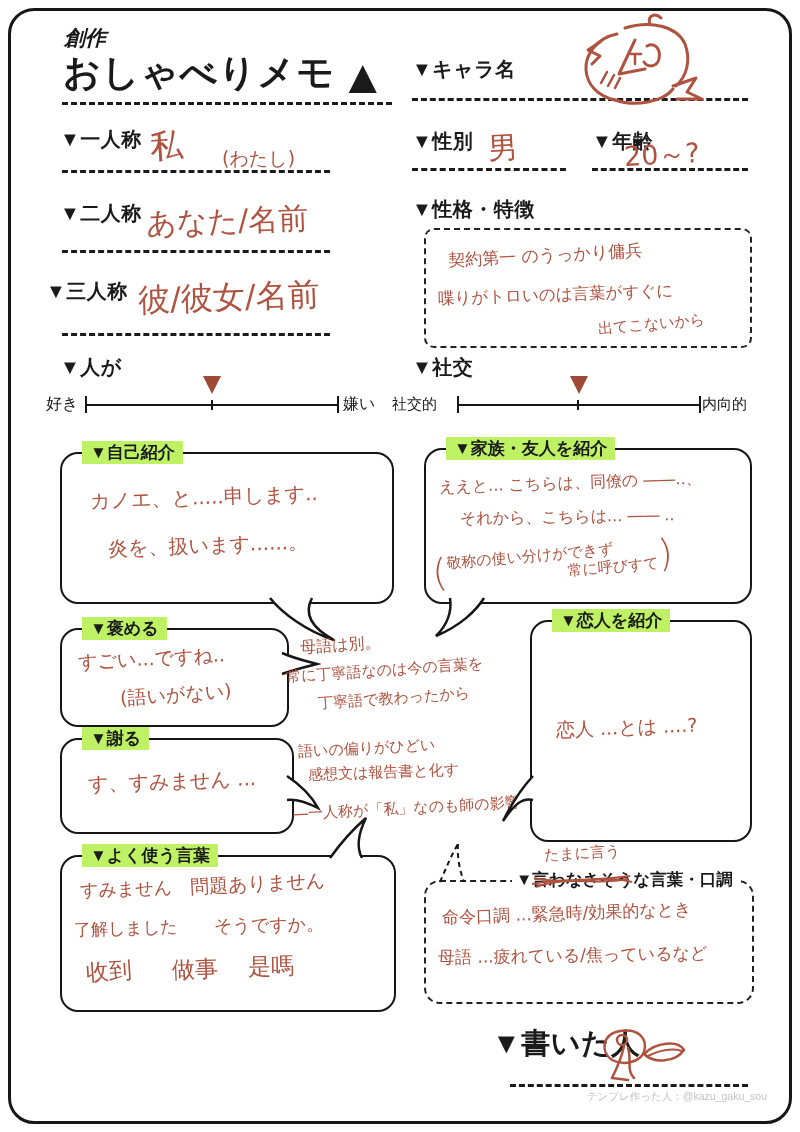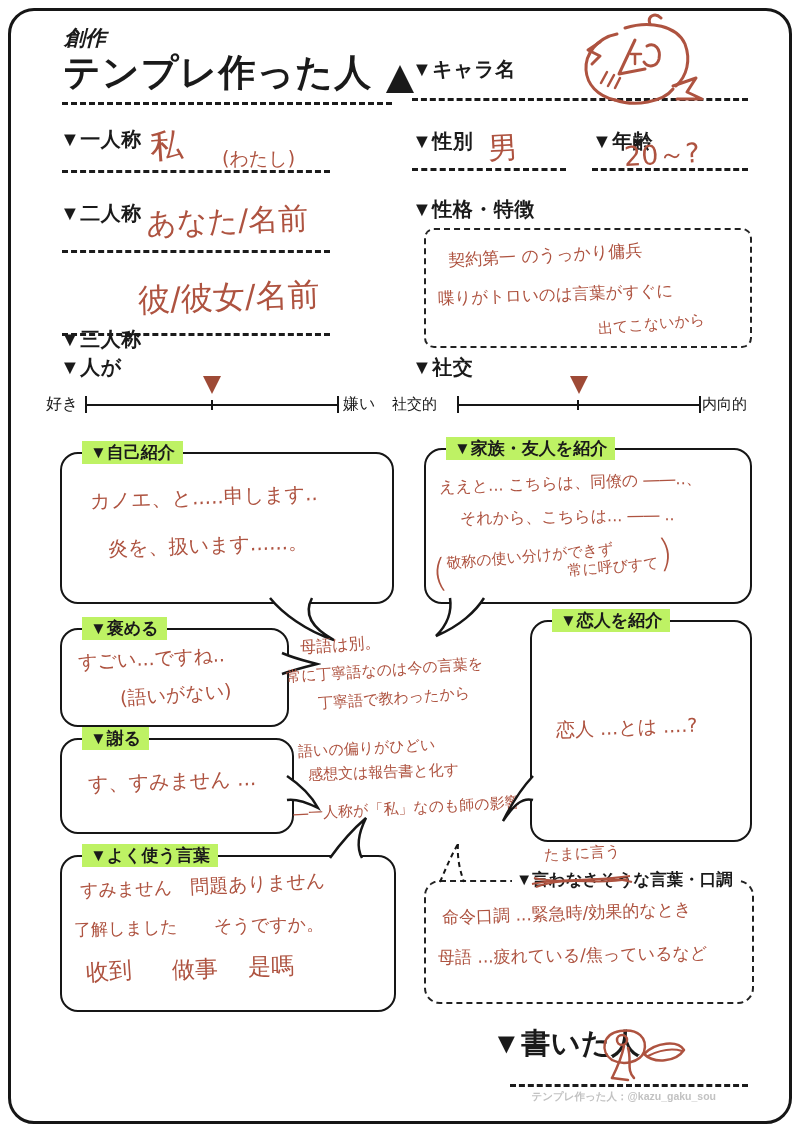--- a/index.html
+++ b/index.html
@@ -26,21 +26,21 @@
   svg.scribble path{fill:none;stroke:#ae5340;stroke-width:2;}
 </style>
 </head>
 <body>
 
 <div class="sheet">
   <div class="frame"></div>
 
   <div class="abs" style="left:64px;top:24px;font-size:21px;font-weight:bold;font-style:italic;">創作</div>
   <div class="abs" style="left:63px;top:48px;display:flex;align-items:flex-end;">
-    <span style="font-size:37px;font-weight:800;letter-spacing:1px;">テンプレ作った人</span>
+    <span style="font-size:37px;font-weight:800;letter-spacing:1px;">おしゃべりメモ</span>
     <span style="font-size:48px;line-height:.9;margin-left:4px;">▲</span>
   </div>
   <div class="abs dash" style="left:62px;top:86px;width:330px;height:16px;"></div>
 
   <div class="abs sec-label" style="left:412px;top:56px;">▼キャラ名</div>
   <div class="abs dash" style="left:412px;top:84px;width:336px;height:14px;"></div>
   <svg class="abs doodle" style="left:555px;top:12px;" width="165" height="100" viewBox="0 0 165 100">
     <path d="M95,12 C92,4 100,0 106,6" stroke-width="3"></path>
     <path d="M62,22 C42,26 30,42 31,58 C32,72 42,84 60,88" stroke-width="3"></path>
     <path d="M70,16 C95,8 122,14 130,32 C136,48 132,64 121,74" stroke-width="3"></path>
@@ -69,21 +69,21 @@
   <span class="abs hw" style="left:146px;top:204px;font-size:30px;transform:rotate(-2deg);">あなた/名前</span>
   <div class="abs dash" style="left:62px;top:236px;width:268px;height:14px;"></div>
 
   <div class="abs sec-label" style="left:412px;top:196px;">▼性格・特徴</div>
   <div class="dashbox" style="left:424px;top:228px;width:324px;height:116px;">
     <span class="abs hw" style="left:22px;top:16px;font-size:17px;transform:rotate(-3deg);">契約第一 のうっかり傭兵</span>
     <span class="abs hw" style="left:12px;top:56px;font-size:16.5px;transform:rotate(-2deg);">喋りがトロいのは言葉がすぐに</span>
     <span class="abs hw" style="left:172px;top:86px;font-size:15px;transform:rotate(-5deg);">出てこないから</span>
   </div>
 
-  <div class="abs sec-label" style="left:60px;top:278px;margin-top:48px;">▼三人称</div>
+  <div class="abs sec-label" style="left:46px;top:278px;">▼三人称</div>
   <span class="abs hw" style="left:138px;top:280px;font-size:32px;transform:rotate(-2deg);">彼/彼女/名前</span>
   <div class="abs dash" style="left:62px;top:319px;width:268px;height:14px;"></div>
 
   <div class="abs sec-label" style="left:60px;top:354px;">▼人が</div>
   <span class="abs slabel" style="left:46px;top:394px;">好き</span>
   <div class="sliderline" style="left:86px;top:404px;width:252px;"></div>
   <div class="tick" style="left:85px;top:396px;height:17px;"></div>
   <div class="tick" style="left:337px;top:396px;height:17px;"></div>
   <div class="tick" style="left:211px;top:400px;height:10px;"></div>
   <div class="marker" style="top: 376px; left: 203px;"></div>
@@ -192,14 +192,14 @@
   <svg class="abs doodle" style="left:582px;top:1026px;" width="120" height="60" viewBox="0 0 120 60">
     <path d="M30,34 C18,26 20,8 38,5 C56,2 66,12 62,26 C58,36 42,40 30,34" stroke-width="2.5"></path>
     <path d="M35,14 a5,5 0 1 0 10,0 a5,5 0 1 0 -10,0" stroke-width="2.5"></path>
     <path d="M42,20 C40,30 36,40 30,52" stroke-width="2.5"></path>
     <path d="M46,22 C50,34 44,44 52,52" stroke-width="2.5"></path>
     <path d="M30,52 L46,54" stroke-width="2.5"></path>
     <path d="M62,28 C74,16 96,14 102,24 C94,36 72,38 62,28" stroke-width="2.5"></path>
     <path d="M66,30 C78,24 90,22 100,25" stroke-width="2"></path>
   </svg>
   <div class="abs dash" style="left:510px;top:1070px;width:238px;height:14px;"></div>
-  <div class="abs credit" style="left:488px;top:1090px;width:228px;text-align:right;font-weight:bold;">テンプレ作った人：@kazu_gaku_sou</div>
+  <div class="abs credit" style="left:539px;top:1090px;width:228px;text-align:right;">テンプレ作った人：@kazu_gaku_sou</div>
 </div>
 
 </body></html>

